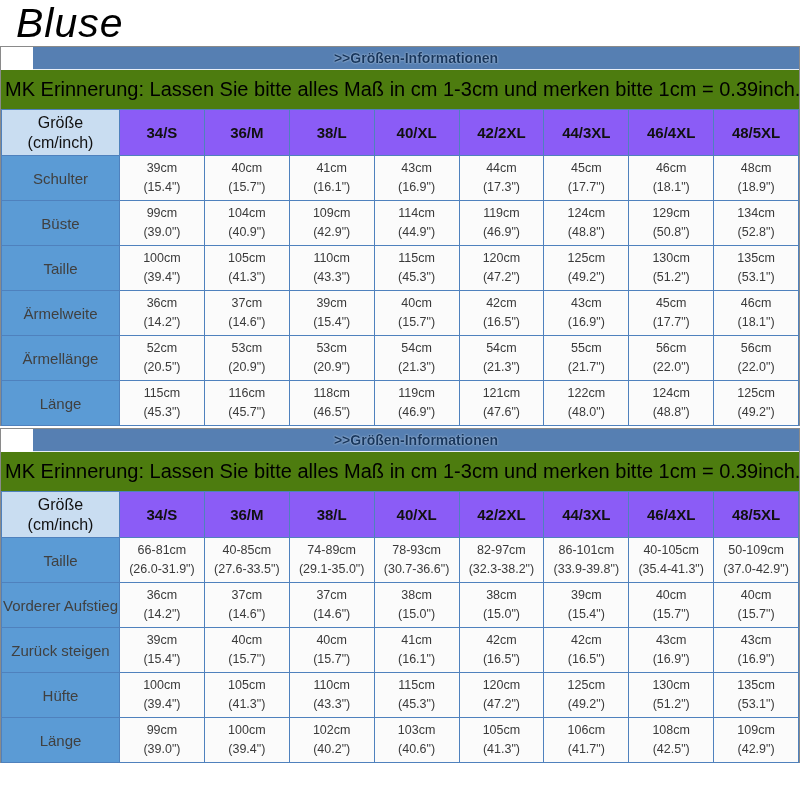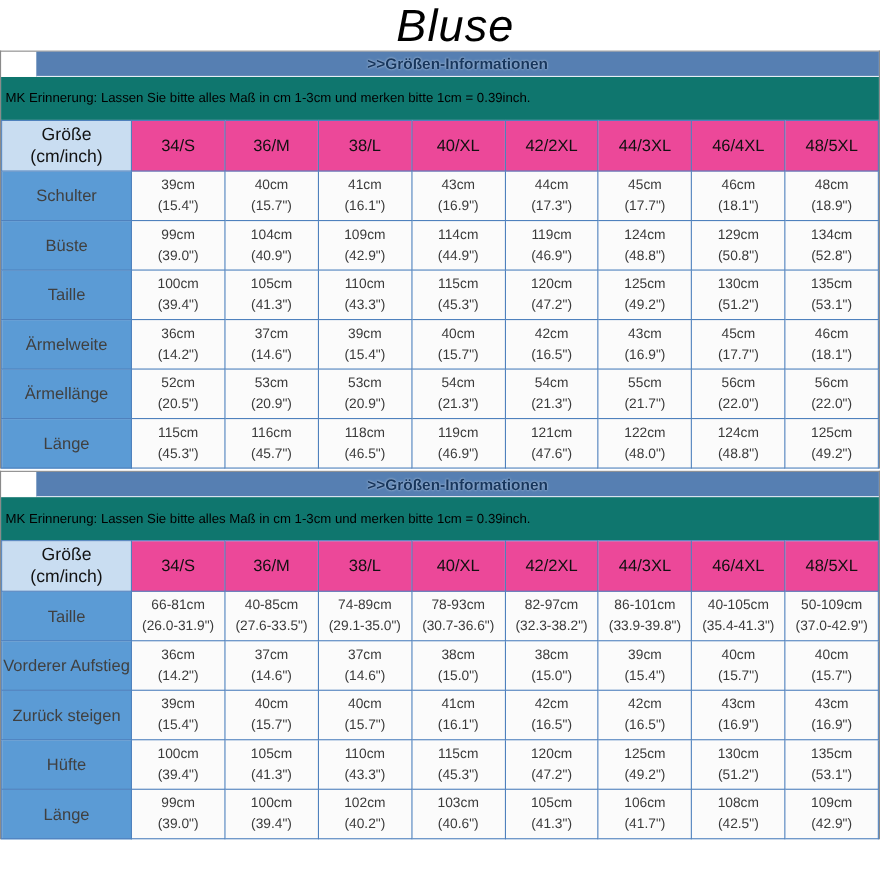--- a/index.html
+++ b/index.html
@@ -10,45 +10,44 @@
     overflow: hidden;
     background: #ffffff;
     font-family: "Liberation Sans", sans-serif;
   }
   .section-title {
     font-style: italic;
     font-size: 41px;
     line-height: 46px;
     height: 46px;
     color: #000;
-    padding-left: 28px;
+    padding-left: 16px;
     letter-spacing: 1px;
-    text-align: center;
   }
   .size-table-wrap {
     width: 798px;
     border: 1px solid #8a8a8a;
     border-bottom: none;
   }
   .bar {
     height: 22px;
     background: #567FB2;
     border-bottom: 1px solid #e8eef6;
     color: #17365D;
     font-weight: bold;
     font-size: 14px;
     line-height: 22px;
     text-align: center;
     text-shadow: 0 0 2px rgba(255,255,255,0.75);
     margin-left: 32px;
   }
   .note {
-    background: #0f766e;
+    background: #4d7c0f;
     color: #000;
-    font-size: 12px;
+    font-size: 20px;
     line-height: 39px;
     height: 39px;
     padding-left: 4px;
     white-space: nowrap;
     overflow: hidden;
   }
   table.sizes {
     border-collapse: collapse;
     table-layout: fixed;
     width: 798px;
@@ -63,24 +62,24 @@
     width: 117px;
     background: #C9DDF1;
     color: #111;
     font-size: 16px;
     font-weight: normal;
     line-height: 1.25;
     height: 45px;
     margin-top: 12px;
   }
   th.size-th {
-    background: #ec4899;
+    background: #8b5cf6;
     color: #111;
     font-size: 15px;
-    font-weight: normal;
+    font-weight: bold;
     height: 45px;
   }
   th.row-label {
     background: #5B9BD5;
     color: #404040;
     font-weight: normal;
     font-size: 15px;
     height: 44px;
   }
   td.measure {

